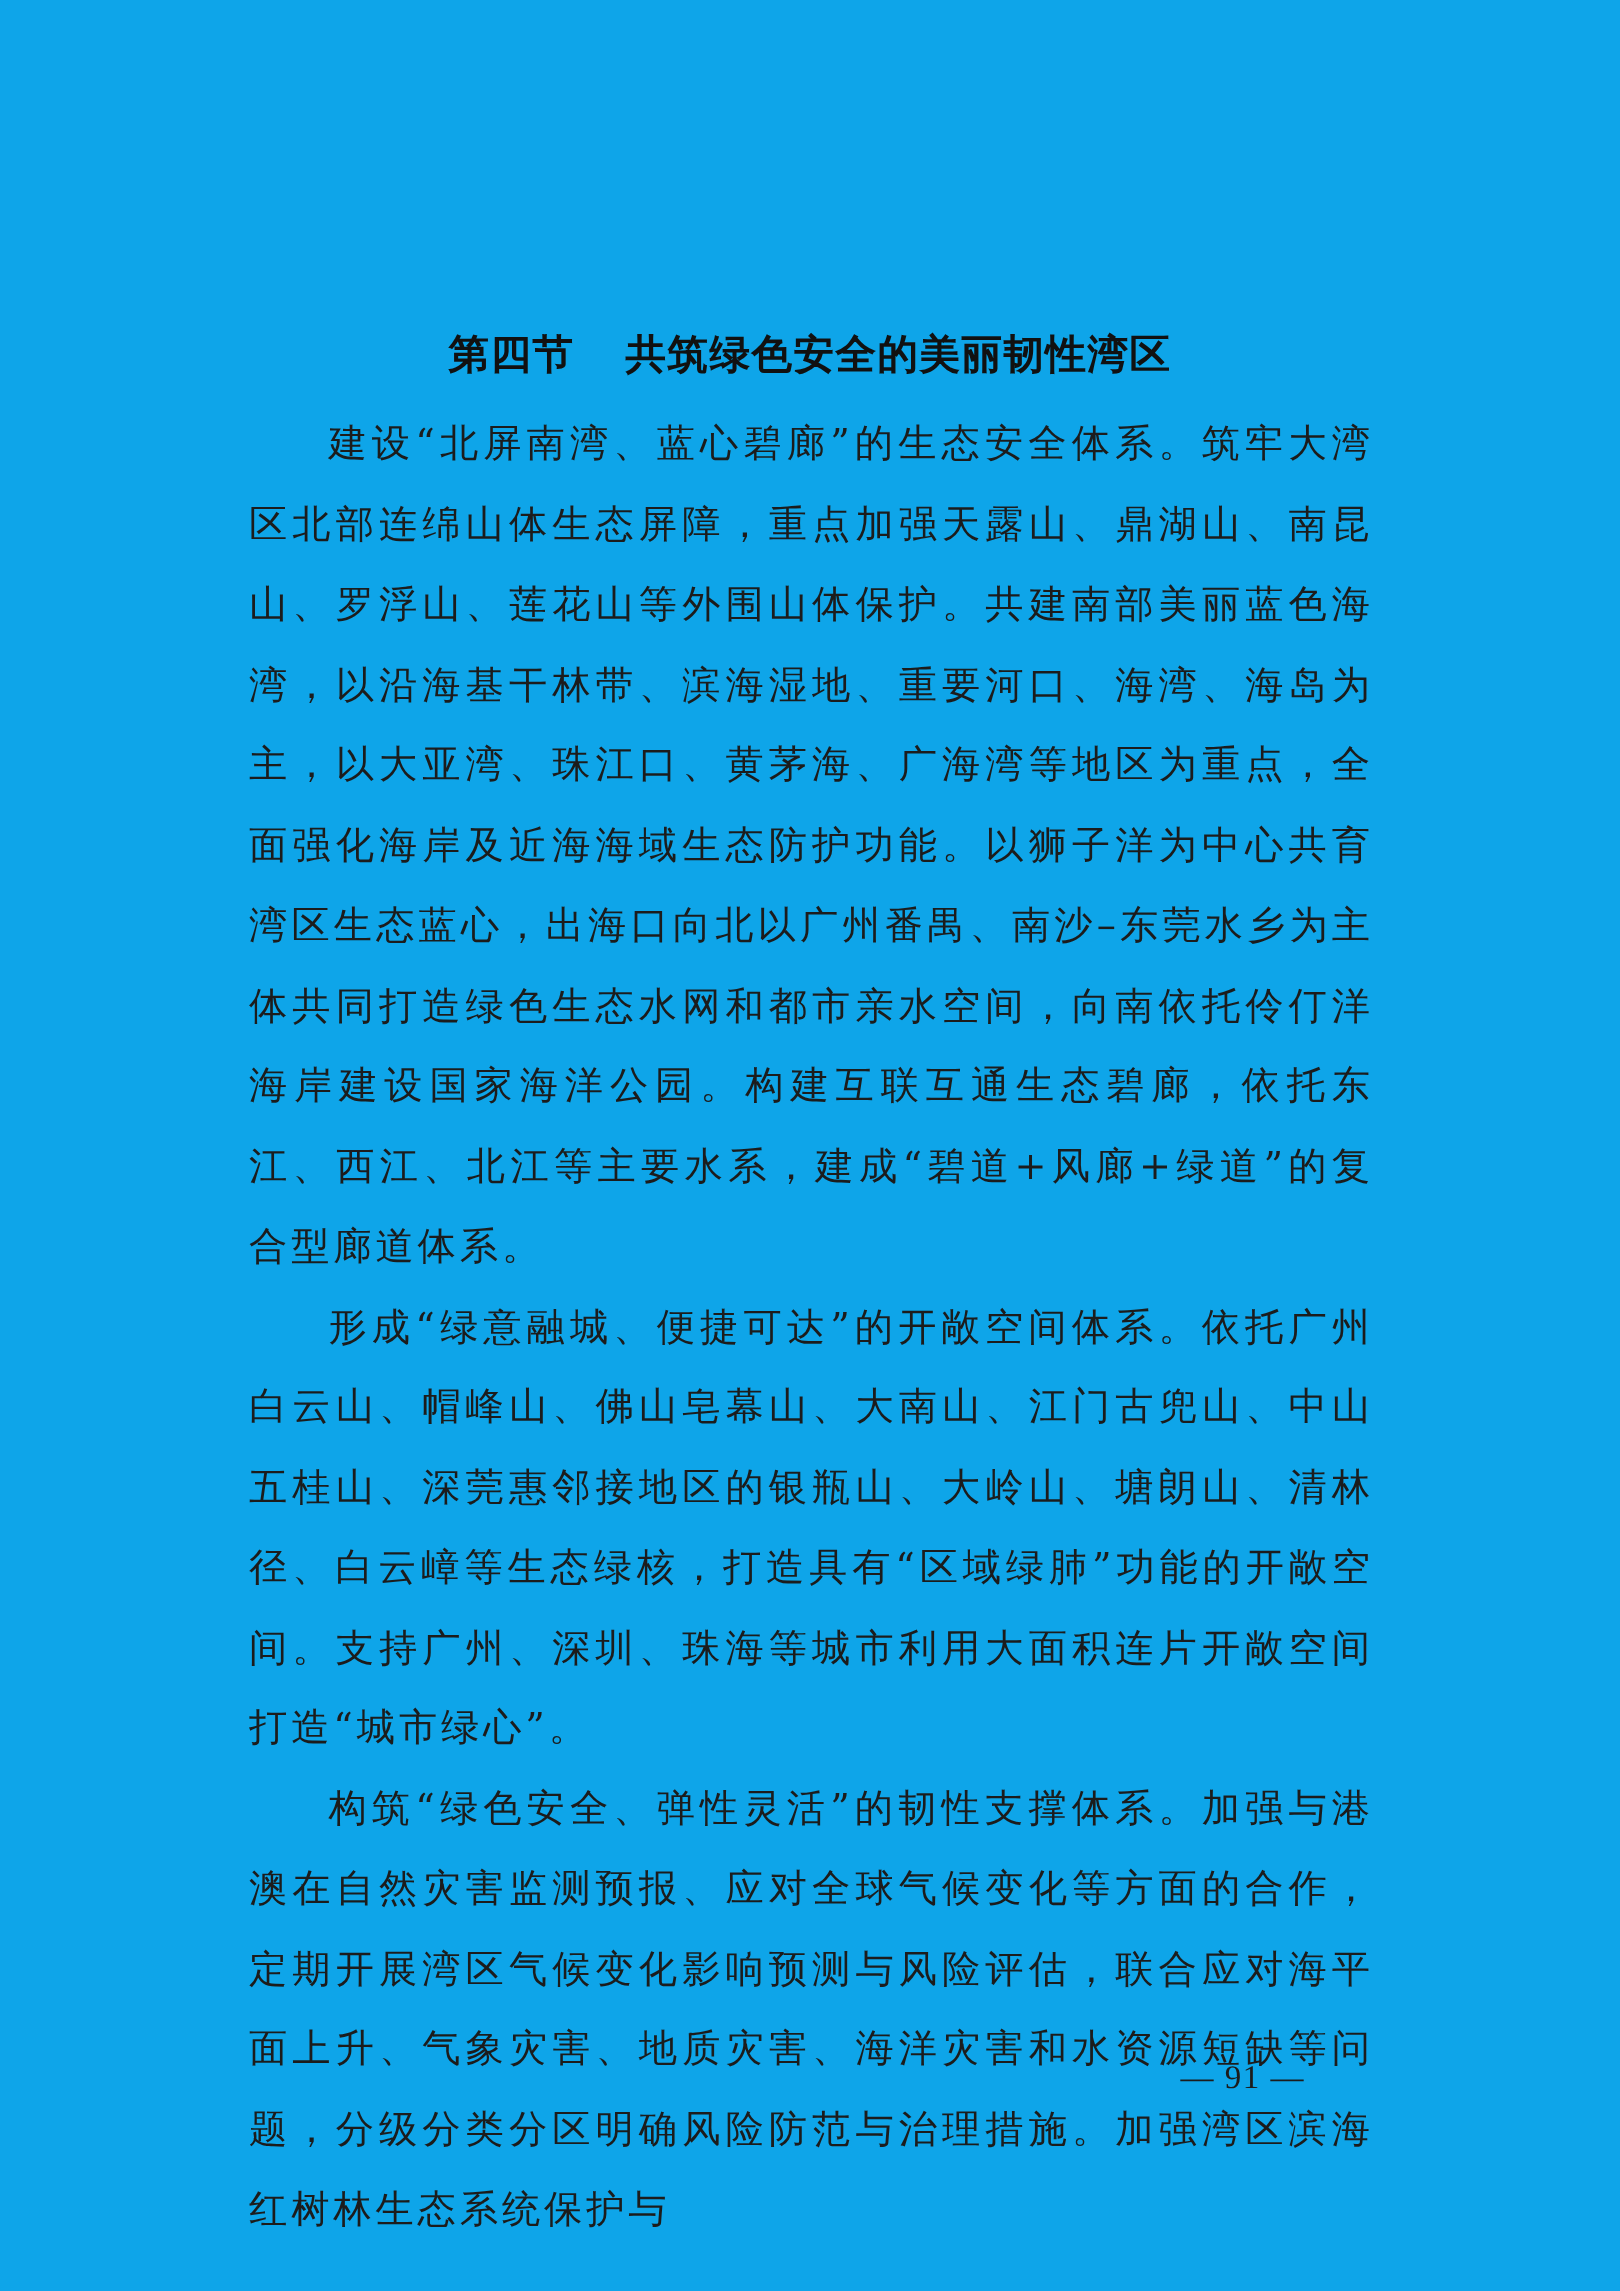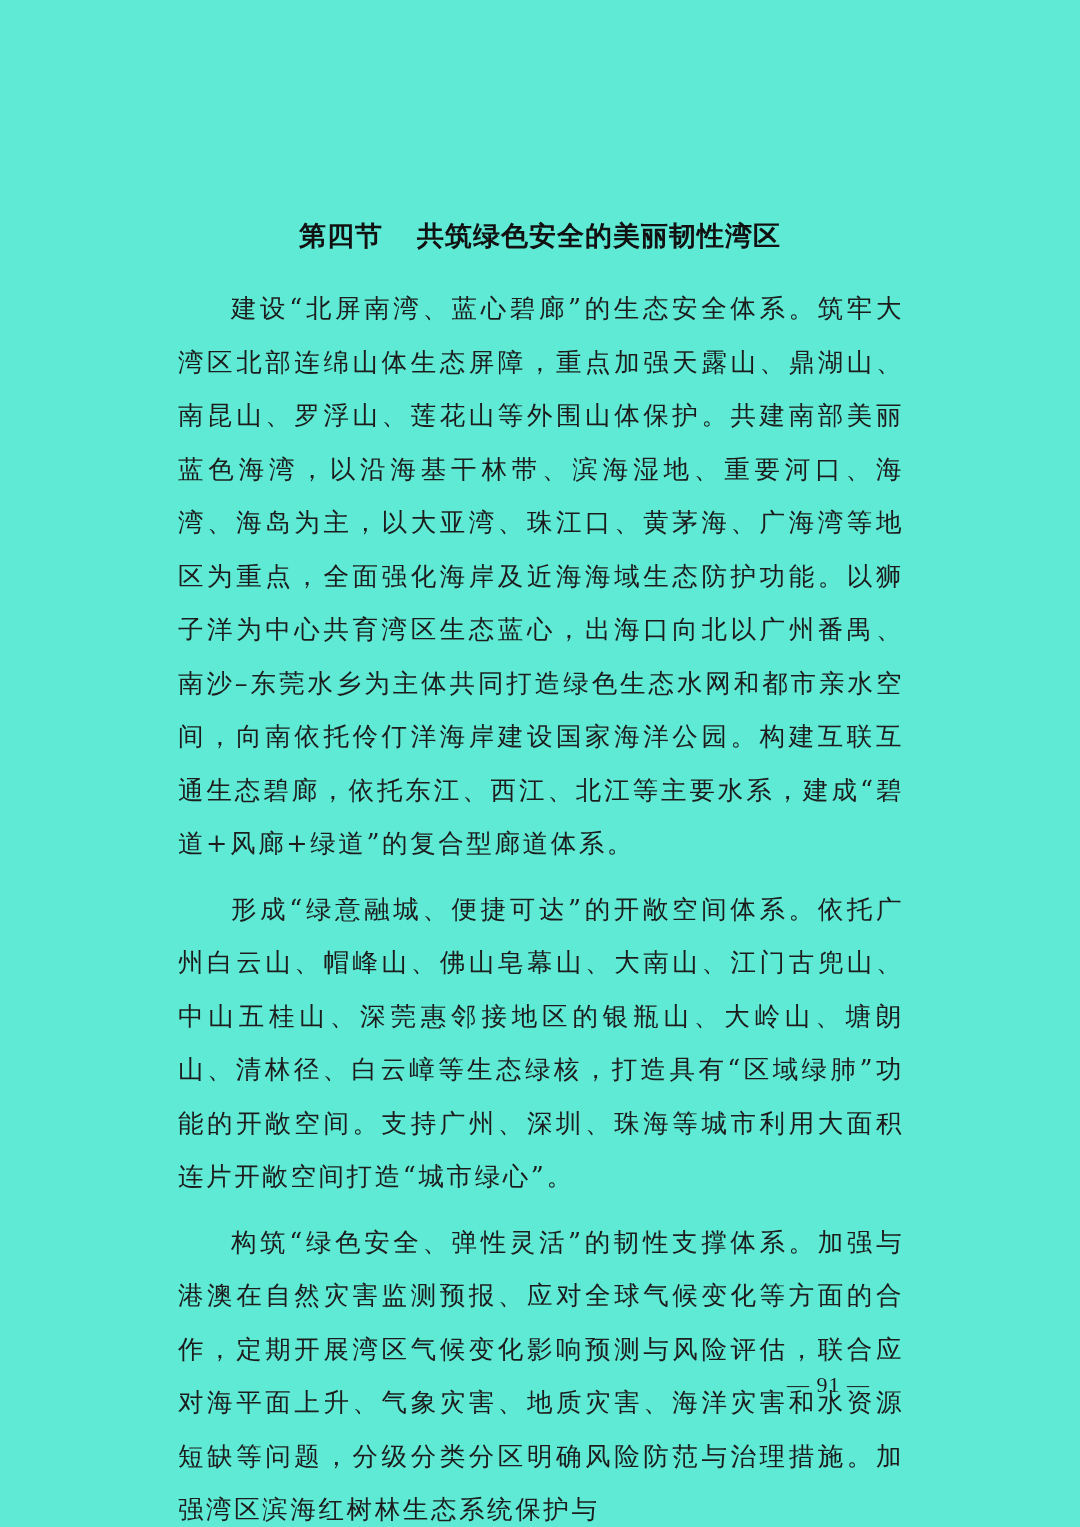--- a/index.html
+++ b/index.html
@@ -12,21 +12,21 @@
       height: 1527px;
       position: relative;
       overflow: hidden;
       color: #1a1a1a;
       font-family: "DejaVu Serif", "Liberation Serif", serif;
     }
     .page {
       position: absolute;
       left: 0; top: 0;
       width: 1080px; height: 1527px;
-      background: #5eead4;
+      background: #0ea5e9;
     }
     .section-title {
       position: absolute;
       top: 196px;
       left: 0;
       width: 1080px;
       text-align: center;
       font-family: "DejaVu Sans", "Liberation Sans", sans-serif;
       font-size: 27px;
       font-weight: bold;
@@ -34,21 +34,21 @@
       color: #111;
     }
     .section-title .num { margin-right: 34px; }
     .body-text {
       position: absolute;
       left: 166px;
       top: 270px;
       width: 750px;
     }
     .para {
-      margin: 12px;
+      margin: 0;
       font-size: 25.5px;
       line-height: 53.5px;
       text-indent: 53px;
       text-align: justify;
       letter-spacing: 2.6px;
       color: #1c1c1c;
     }
     .page-number {
       position: absolute;
       top: 1372px;

